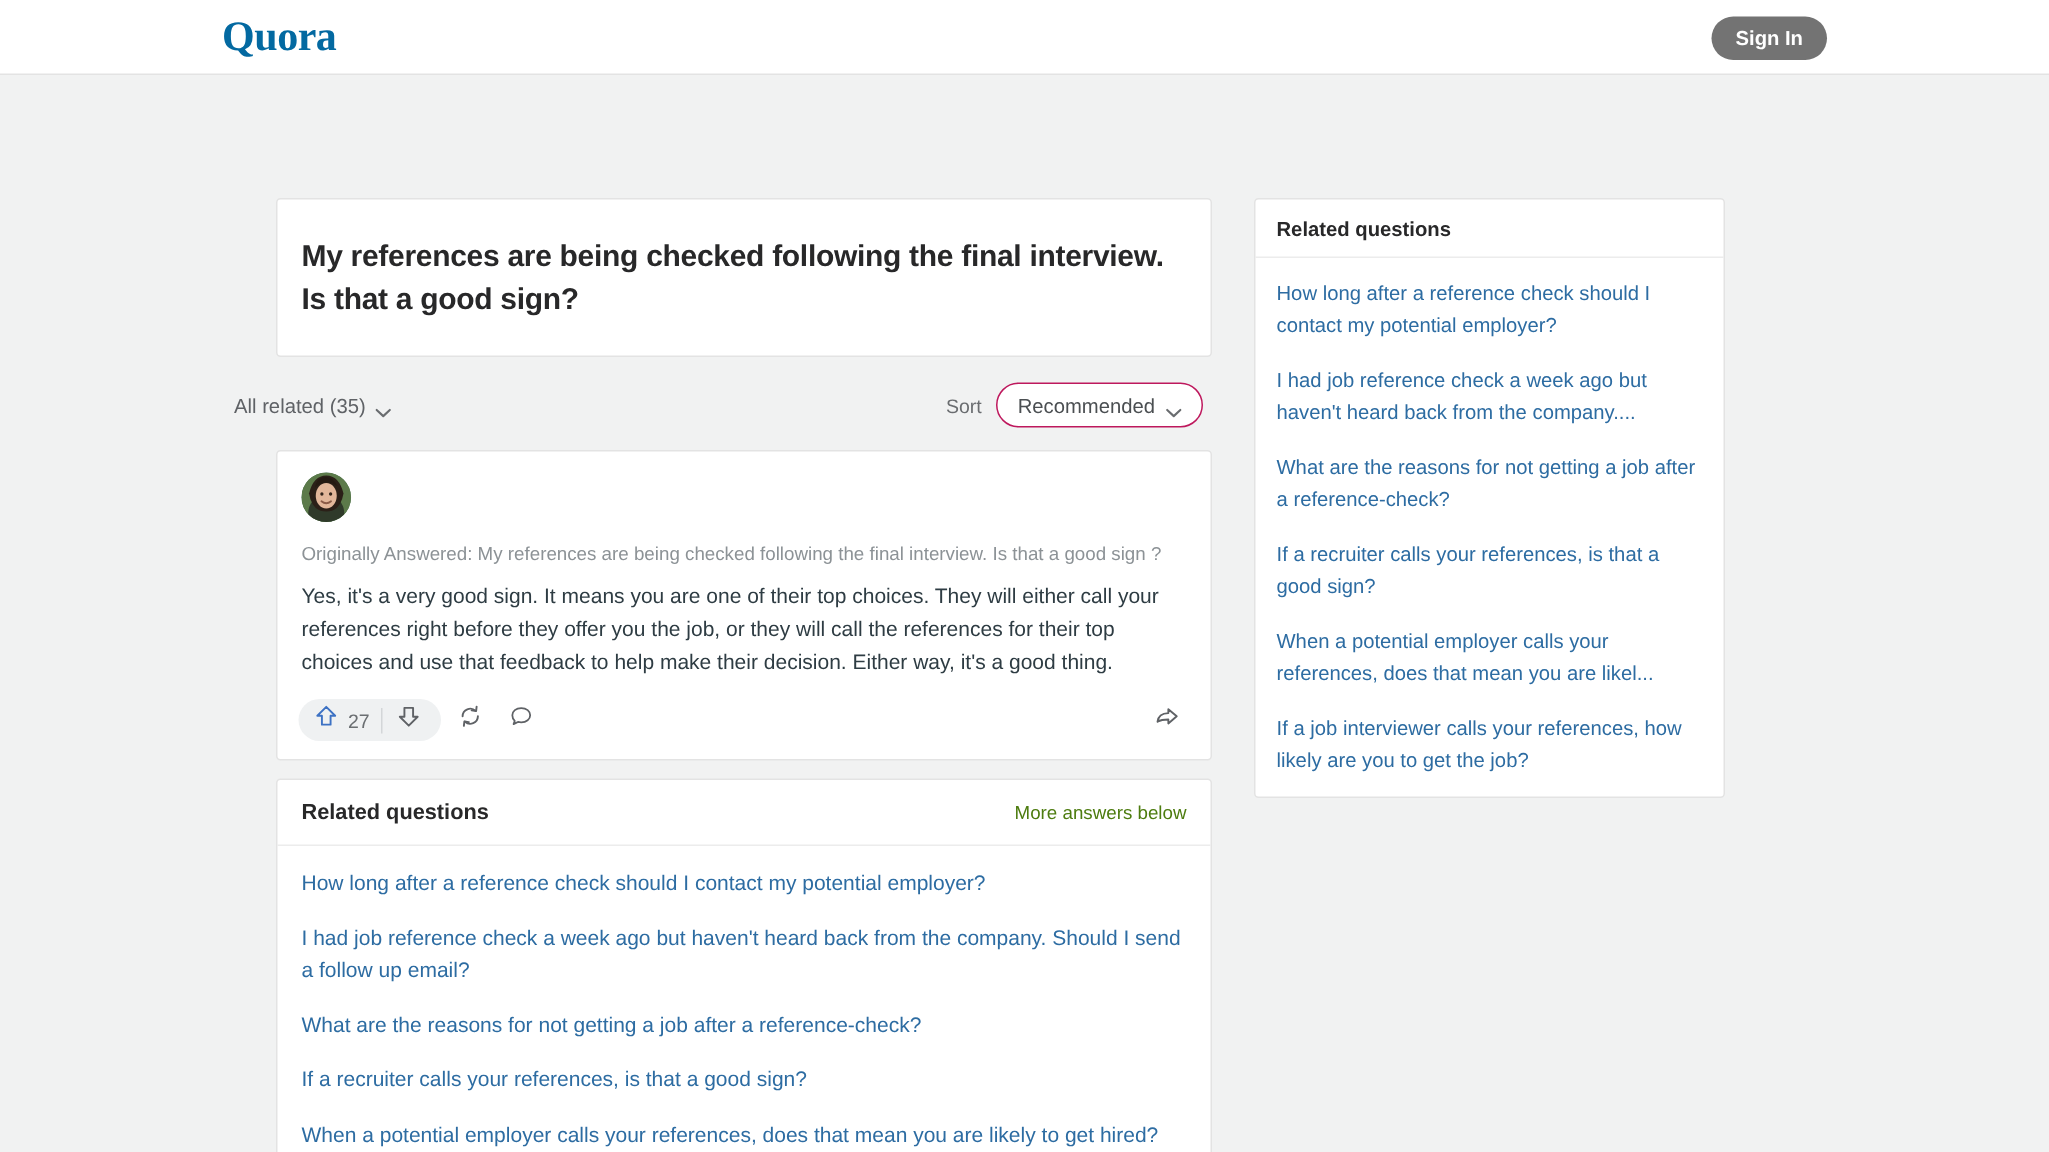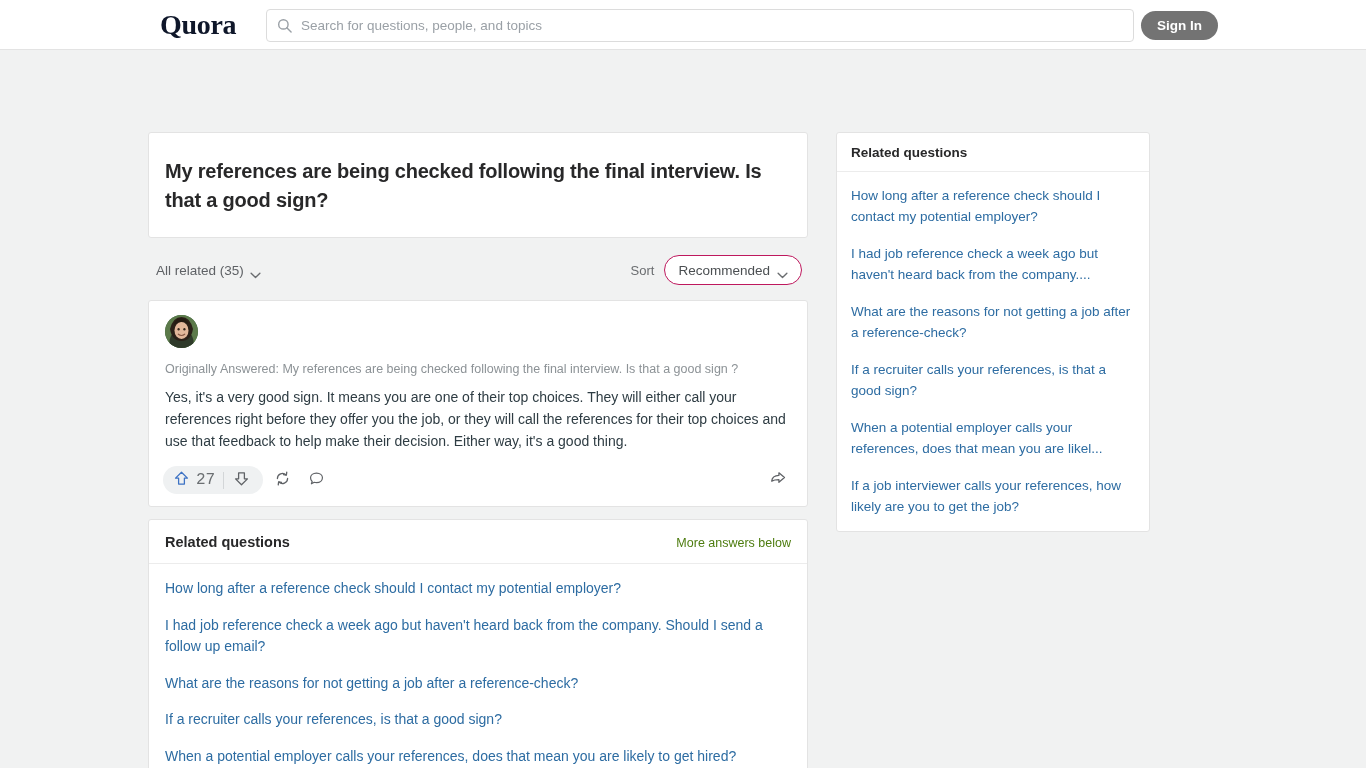--- a/index.html
+++ b/index.html
@@ -14,26 +14,26 @@
   .header {
     position: relative;
     height: 50px;
     background: #ffffff;
     border-bottom: 1px solid #e3e3e3;
     display: flex;
     align-items: center;
   }
   .logo {
     position: absolute;
-    left: 160px;
+    left: 148px;
     top: 9px;
     font-family: "Liberation Serif", serif;
     font-size: 28px;
     font-weight: bold;
-    color: #0f172a;
+    color: #0369a1;
     letter-spacing: -0.3px;
     line-height: 32px;
   }
   .searchbox {
     position: absolute;
     left: 266px;
     top: 9px;
     width: 868px;
     height: 33px;
     border: 1px solid #dcdcdc;
@@ -85,20 +85,21 @@
     left: 836px;
     top: 82px;
     width: 314px;
   }
 
   .card {
     background: #fff;
     border: 1px solid #e3e3e3;
     border-radius: 3px;
     margin-bottom: 12px;
+    margin-left: 36px;
   }
 
   
   .question-title {
     padding: 24px 16px 22px 16px;
     font-size: 20px;
     font-weight: bold;
     color: #282829;
     line-height: 29px;
     letter-spacing: -0.2px;
@@ -185,21 +186,21 @@
     align-items: center;
     background: #eff1f2;
     border-radius: 16px;
     height: 28px;
     padding: 0 4px;
   }
   .upvote {
     display: flex; align-items: center; gap: 6px;
     padding: 0 8px 0 6px; cursor: pointer;
   }
-  .vote-count { font-size: 16px; color: #6b6f72; font-family: Liberation Mono, monospace; }
+  .vote-count { font-size: 13px; color: #6b6f72; }
   .vote-div { width: 1px; height: 17px; background: #d3d6d8; }
   .downvote { padding: 0 9px; display: flex; align-items: center; cursor: pointer; }
   .icon-btn {
     width: 30px; height: 28px;
     display: flex; align-items: center; justify-content: center;
     cursor: pointer;
   }
 
   
   .rq-header {
@@ -243,29 +244,20 @@
     cursor: pointer;
   }
   .side-item:last-child { margin-bottom: 0; }
 </style>
 </head>
 <body>
 
 <div class="header">
   <div class="logo">Quora</div>
 
-  <div class="searchbox">
-    <span class="search-icon">
-      <svg viewBox="0 0 16 16" width="15" height="15">
-        <circle cx="6.8" cy="6.8" r="5" fill="none" stroke="#9aa0a6" stroke-width="1.5"></circle>
-        <line x1="10.5" y1="10.5" x2="15" y2="15" stroke="#9aa0a6" stroke-width="1.5" stroke-linecap="round"></line>
-      </svg>
-    </span>
-    <input class="search-input" type="text" placeholder="Search for questions, people, and topics" style="">
-  </div>
 
   <button class="signin-btn">Sign In</button>
 </div>
 
 <div class="page">
 
   <div class="main-col">
 
     <div class="card">
       <div class="question-title">My references are being checked following the final interview. Is that a good sign?</div>

